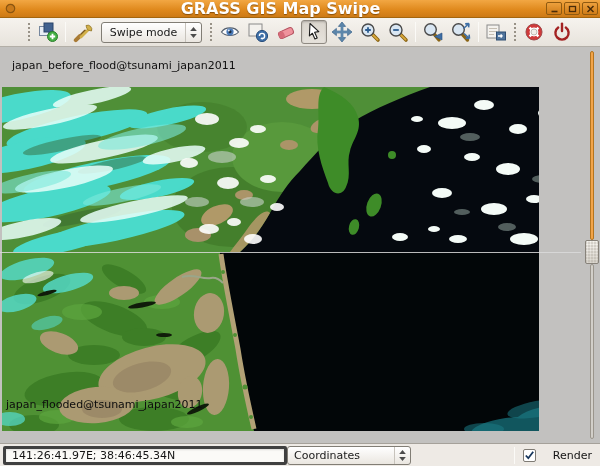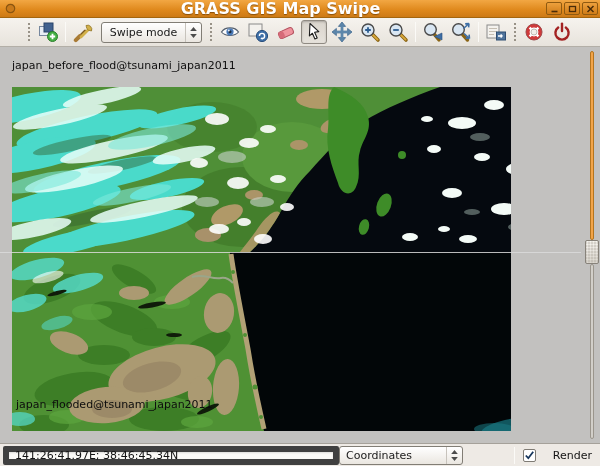--- a/index.html
+++ b/index.html
@@ -31,42 +31,42 @@
                   box-shadow: inset 0 1px 2px rgba(0,0,0,.22); }
   .combo { height: 21px; display: flex; align-items: center; border: 1px solid #817d75; border-radius: 3px;
            background: linear-gradient(#ffffff, #eae6e0); margin: 0 4px; }
   .combo-label { padding: 0 8px; color: #1a1a1a; white-space: nowrap; }
   .combo-stepper { width: 16px; align-self: stretch; border-left: 1px solid #c7c3bc;
                    display: flex; align-items: center; justify-content: center; }
 
   
   .map-panel { position: relative; height: 396px; background: #c2c1bf; }
   .layer-label-top { position: absolute; left: 12px; top: 12px; color: #101010; }
-  .map-view { position: absolute; left: 12px; top: 40px; width: 499px; height: 344px; overflow: hidden; }
+  .map-view { position: absolute; left: 2px; top: 40px; width: 537px; height: 344px; overflow: hidden; }
   .layer-label-bottom { position: absolute; left: 4px; top: 311px; color: #0d0d0d; z-index: 3; }
   .swipe-line { position: absolute; left: 0; top: 205px; width: 581px; height: 1px;
                 background: rgba(218,218,218,.85); z-index: 2; }
 
   
   .swipe-slider { position: absolute; right: 1px; top: 0; width: 14px; height: 396px; }
   .slider-track-upper { position: absolute; left: 5px; top: 4px; width: 4px; height: 189px;
                         background: #f2a449; border: 1px solid #b5741c; border-radius: 2px; }
   .slider-track-lower { position: absolute; left: 5px; top: 217px; width: 4px; height: 175px;
                         background: #d2cfc9; border: 1px solid #9a958c; border-radius: 2px; }
   .slider-thumb { position: absolute; left: 0px; top: 193px; width: 14px; height: 24px;
                   background: linear-gradient(#f8f6f2, #dcd8d0); border: 1px solid #87827a; border-radius: 2px;
                   background-image: radial-gradient(circle, #a39d92 0.8px, rgba(0,0,0,0) 1.1px),
                                     linear-gradient(#f8f6f2, #dcd8d0);
                   background-size: 3px 3px, 100% 100%; background-position: center center, 0 0;
                   background-repeat: repeat, no-repeat; }
 
   
   .statusbar { height: 23px; display: flex; align-items: center; background: #eeeae5;
                border-top: 1px solid #a5a19a; padding: 0 3px; }
-  .coord-field { width: 336px; height: 19px; border: 6px solid #404040; border-radius: 2px;
+  .coord-field { width: 284px; height: 19px; border: 3px solid #404040; border-radius: 2px;
                  background: #fbfaf7; box-shadow: inset 0 1px 2px rgba(0,0,0,.12);
                  display: flex; align-items: center; padding: 0 6px; color: #141414; }
   .mode-combo { width: 124px; margin-left: 0; height: 19px; }
   .statusbar .combo-label { flex: 1; padding: 0 6px; }
   .sb-spacer { flex: 1; }
   .sb-sep { width: 1px; height: 17px; background: #c3bfb8; border-right: 1px solid #fbfaf7; margin-right: 8px; }
   .render-wrap { display: flex; align-items: center; margin-right: 5px; gap: 12px; }
   .checkbox { width: 13px; height: 13px; border: 1px solid #7f7b74; border-radius: 2px; background: #fff;
               display: flex; align-items: center; justify-content: center; margin-right: 5px; }
   .checkbox .check-icon { visibility: hidden; }

